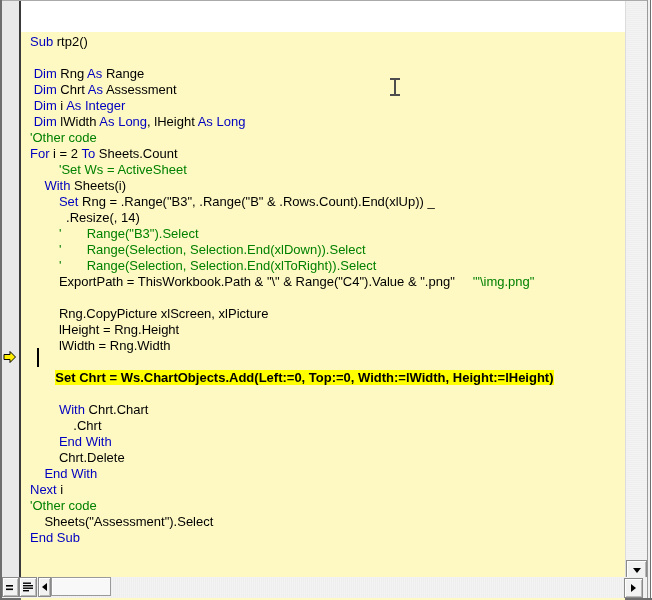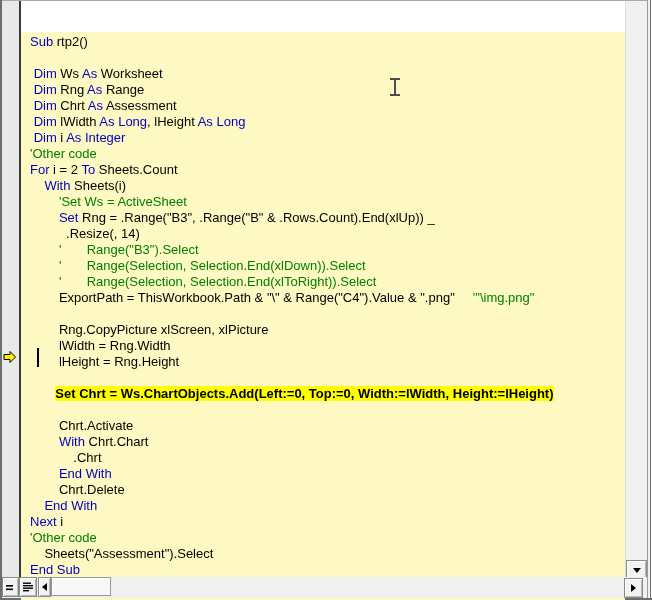--- a/index.html
+++ b/index.html
@@ -81,43 +81,41 @@
 
 <div class="margin-bar"></div>
 <svg class="exec-arrow" viewBox="0 0 14 14">
   <polygon points="1,4.5 7,4.5 7,1.5 12.5,7 7,12.5 7,9.5 1,9.5" fill="#FFEE00" stroke="#000000" stroke-width="1"></polygon>
 </svg>
 
 <div class="code-area">
   <div class="code-lines">
       <div class="code-line"><span class="seg-k">Sub</span><span class="seg-n"> rtp2()</span></div>
       <div class="code-line"></div>
-      <div class="code-line"><span class="seg-n"> </span><span class="seg-k">Dim</span><span class="seg-n"> Ws </span><span class="seg-k">As</span><span class="seg-n"> Worksheet</span></div>
       <div class="code-line"><span class="seg-n"> </span><span class="seg-k">Dim</span><span class="seg-n"> Rng </span><span class="seg-k">As</span><span class="seg-n"> Range</span></div>
       <div class="code-line"><span class="seg-n"> </span><span class="seg-k">Dim</span><span class="seg-n"> Chrt </span><span class="seg-k">As</span><span class="seg-n"> Assessment</span></div>
+      <div class="code-line"><span class="seg-n"> </span><span class="seg-k">Dim</span><span class="seg-n"> i </span><span class="seg-k">As</span><span class="seg-n"> </span><span class="seg-k">Integer</span></div>
       <div class="code-line"><span class="seg-n"> </span><span class="seg-k">Dim</span><span class="seg-n"> lWidth </span><span class="seg-k">As</span><span class="seg-n"> </span><span class="seg-k">Long</span><span class="seg-n">, lHeight </span><span class="seg-k">As</span><span class="seg-n"> </span><span class="seg-k">Long</span></div>
-      <div class="code-line"><span class="seg-n"> </span><span class="seg-k">Dim</span><span class="seg-n"> i </span><span class="seg-k">As</span><span class="seg-n"> </span><span class="seg-k">Integer</span></div>
       <div class="code-line"><span class="seg-c">'Other code</span></div>
       <div class="code-line"><span class="seg-k">For</span><span class="seg-n"> i = 2 </span><span class="seg-k">To</span><span class="seg-n"> Sheets.Count</span></div>
+      <div class="code-line"><span class="seg-n">        </span><span class="seg-c">'Set Ws = ActiveSheet</span></div>
       <div class="code-line"><span class="seg-n">    </span><span class="seg-k">With</span><span class="seg-n"> Sheets(i)</span></div>
-      <div class="code-line"><span class="seg-n">        </span><span class="seg-c">'Set Ws = ActiveSheet</span></div>
       <div class="code-line"><span class="seg-n">        </span><span class="seg-k">Set</span><span class="seg-n"> Rng = .Range("B3", .Range("B" &amp; .Rows.Count).End(xlUp)) _</span></div>
       <div class="code-line"><span class="seg-n">          .Resize(, 14)</span></div>
       <div class="code-line"><span class="seg-n">        </span><span class="seg-c">'       Range("B3").Select</span></div>
       <div class="code-line"><span class="seg-n">        </span><span class="seg-c">'       Range(Selection, Selection.End(xlDown)).Select</span></div>
       <div class="code-line"><span class="seg-n">        </span><span class="seg-c">'       Range(Selection, Selection.End(xlToRight)).Select</span></div>
       <div class="code-line"><span class="seg-n">        ExportPath = ThisWorkbook.Path &amp; "\" &amp; Range("C4").Value &amp; ".png"</span><span class="seg-c">     '"\img.png"</span></div>
       <div class="code-line"></div>
       <div class="code-line"><span class="seg-n">        Rng.CopyPicture xlScreen, xlPicture</span></div>
+      <div class="code-line"><span class="seg-n">        lHeight = Rng.Height</span></div>
       <div class="code-line"><span class="seg-n">        lWidth = Rng.Width</span></div>
-      <div class="code-line"><span class="seg-n">        lHeight = Rng.Height</span></div>
       <div class="code-line"></div>
       <div class="code-line"><span class="seg-n">       </span><span class="seg-x">Set Chrt = Ws.ChartObjects.Add(Left:=0, Top:=0, Width:=lWidth, Height:=lHeight)</span></div>
       <div class="code-line"></div>
-      <div class="code-line"><span class="seg-n">        Chrt.Activate</span></div>
       <div class="code-line"><span class="seg-n">        </span><span class="seg-k">With</span><span class="seg-n"> Chrt.Chart</span></div>
       <div class="code-line"><span class="seg-n">            .Chrt</span></div>
       <div class="code-line"><span class="seg-n">        </span><span class="seg-k">End With</span></div>
       <div class="code-line"><span class="seg-n">        Chrt.Delete</span></div>
       <div class="code-line"><span class="seg-n">    </span><span class="seg-k">End With</span></div>
       <div class="code-line"><span class="seg-k">Next</span><span class="seg-n"> i</span></div>
       <div class="code-line"><span class="seg-c">'Other code</span></div>
       <div class="code-line"><span class="seg-n">    Sheets("Assessment").Select</span></div>
       <div class="code-line"><span class="seg-k">End Sub</span></div>
     </div>

